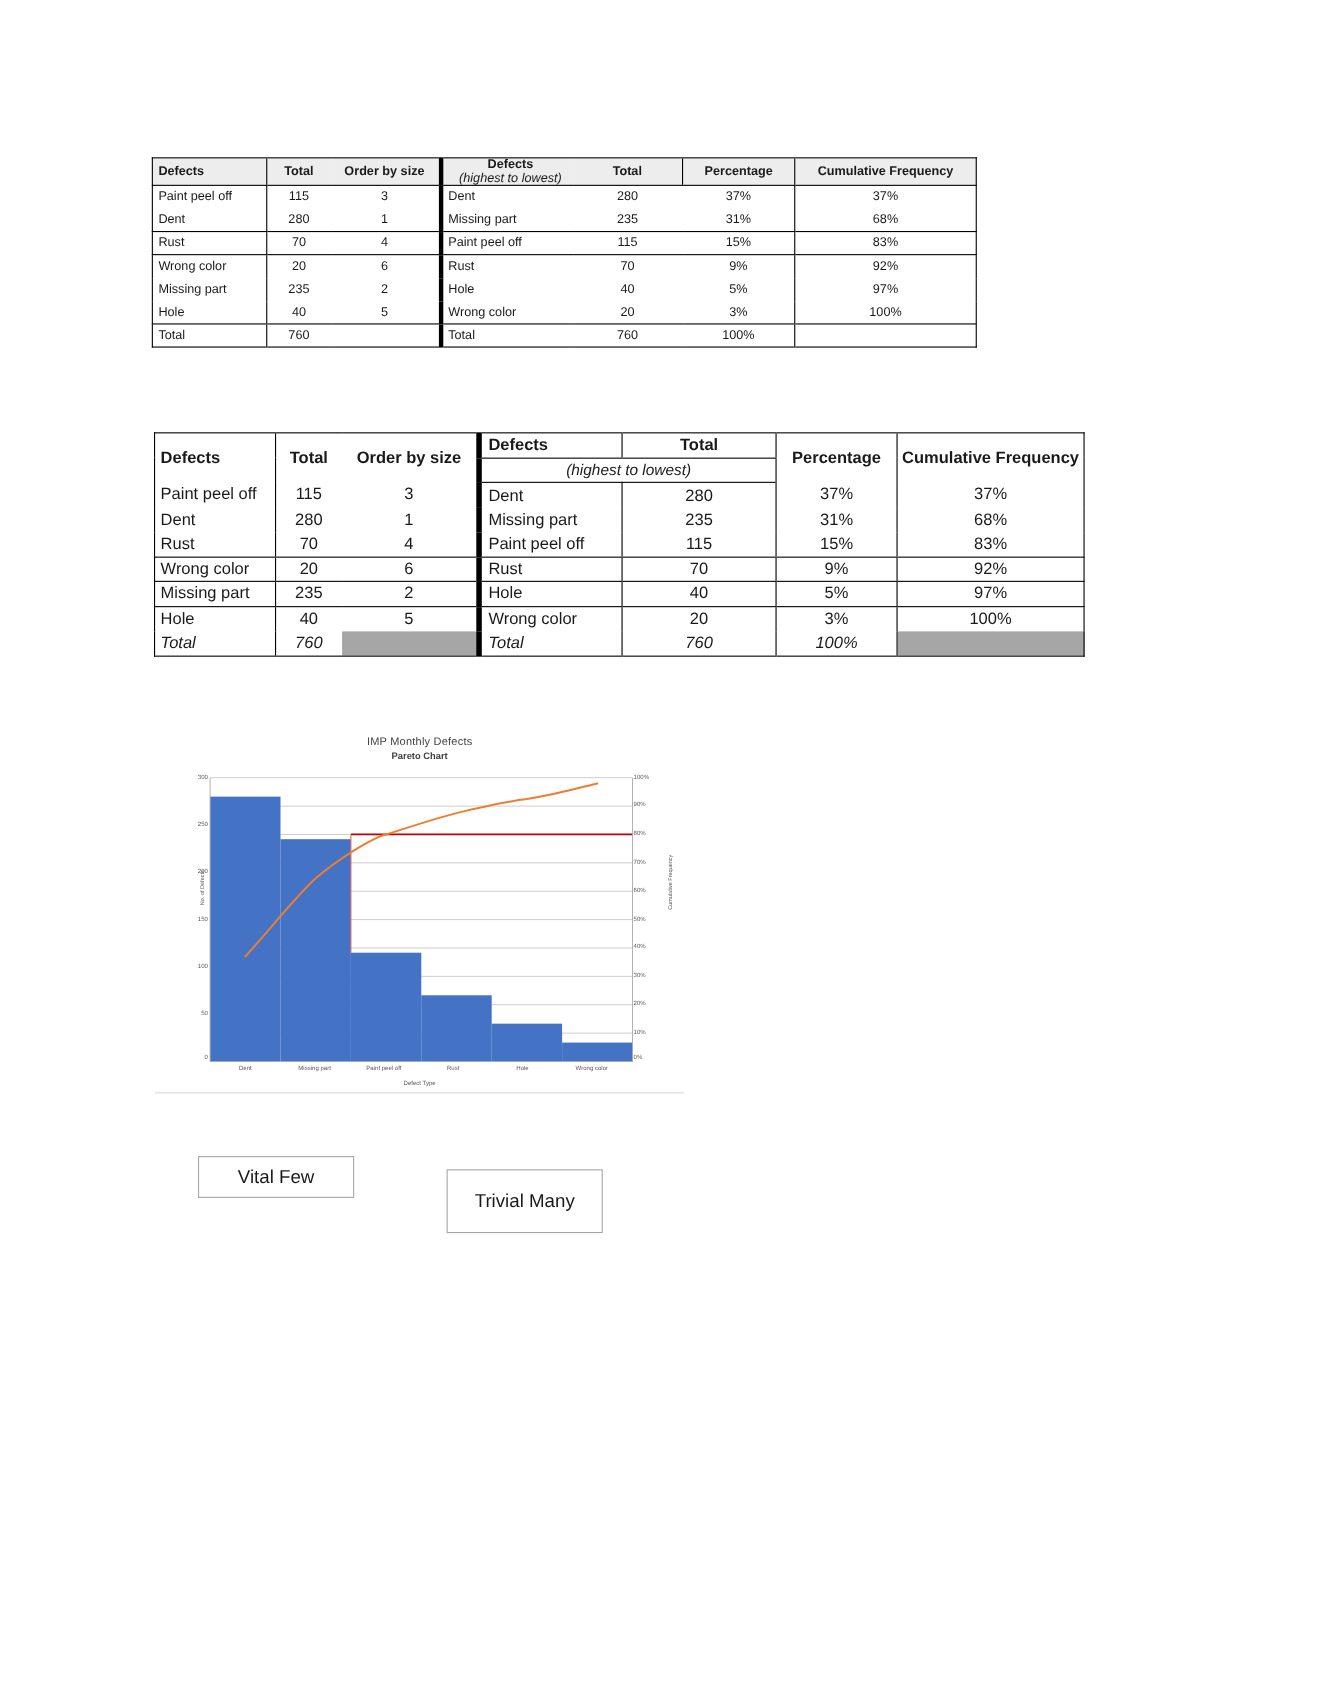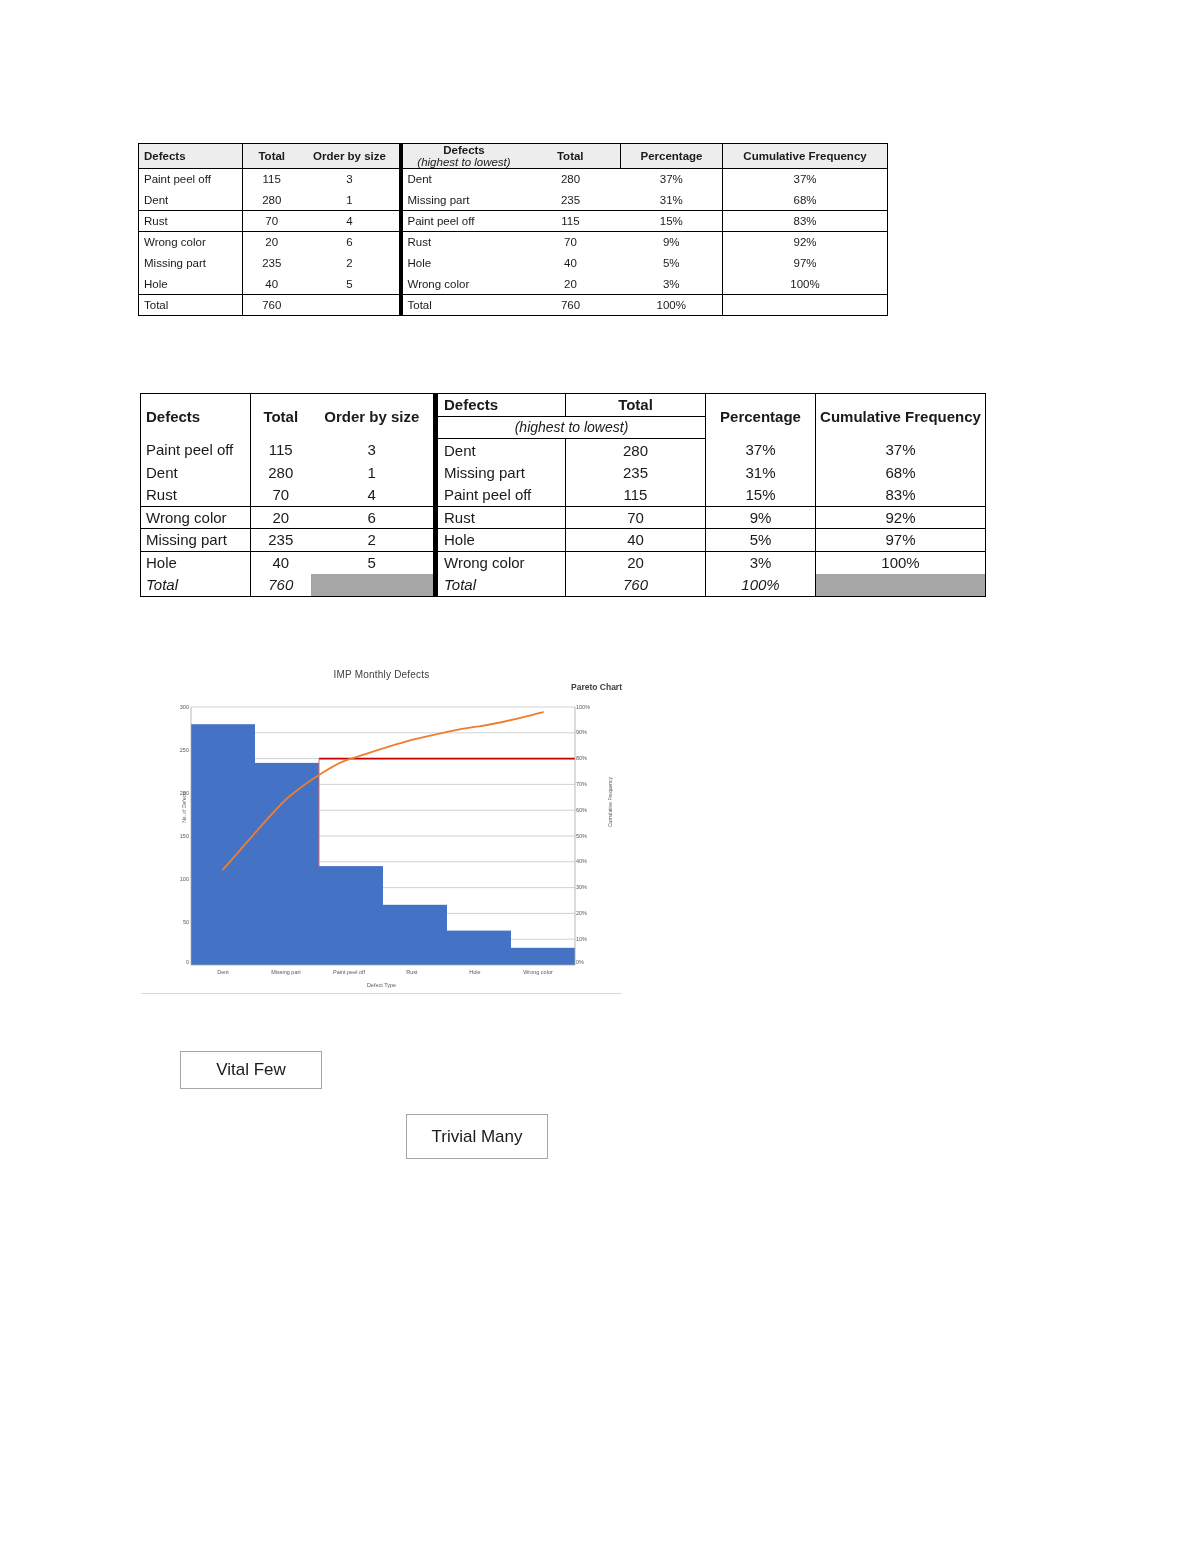--- a/index.html
+++ b/index.html
@@ -71,21 +71,21 @@
 
   
   .chart-card {
     position:absolute; left:141px; top:657px;
     width:481px; height:337px;
     background:#fff;
     border-bottom:1px solid #d9d9d9;
   }
   .chart-title { text-align:center; padding-top:12px; line-height:1.25; }
   .chart-title .t-main { font-size:10px; color:#404040; letter-spacing:.2px; }
-  .chart-title .t-sub  { font-size:8.5px; color:#404040; font-weight:bold;text-align:right; }
+  .chart-title .t-sub  { font-size:8.5px; color:#404040; font-weight:bold; }
 
   .plot-holder { position:absolute; left:0; top:0; width:481px; height:337px; }
   .ax-label-left {
     position:absolute; left:40px; top:150px;
     transform:rotate(-90deg) translate(-50%,0); transform-origin:left top;
     font-size:5px; color:#595959; white-space:nowrap;
   }
   .ax-label-right {
     position:absolute; left:466px; top:145px;
     transform:rotate(-90deg) translate(-50%,0); transform-origin:left top;
@@ -101,21 +101,21 @@
 
   
   .callout {
     position:absolute;
     border:1.5px solid #a6a6a6;
     background:#fff;
     display:flex; align-items:center; justify-content:center;
     font-size:17px; color:#1a1a1a;
   }
   #box-vital  { left:180px; top:1051px; width:142px; height:38px; }
-  #box-trivial{ left:406px; top:1114px; width:142px; height:45px; }
+  #box-trivial{ left:406px; top:1063px; width:142px; height:58px; }
 </style>
 </head>
 <body>
 
 <div class="tbl-wrap-1">
   <table class="pareto t1">
     <thead>
       <tr class="toprule">
         <th class="c-name ol">Defects</th>
         <th class="c-total mid-sep">Total</th>

